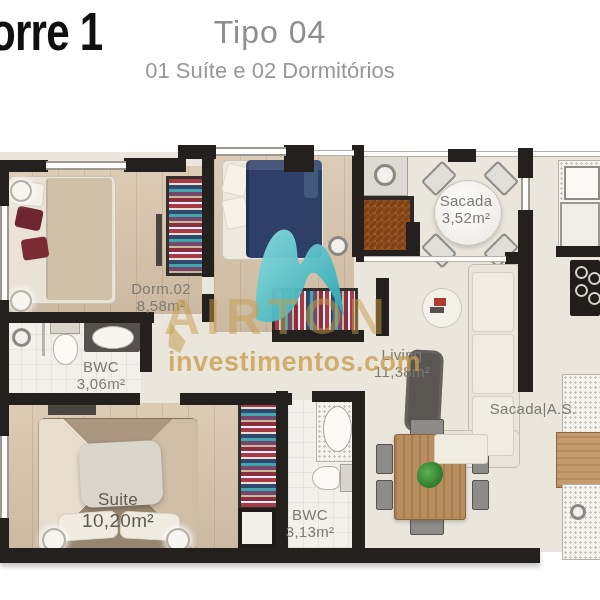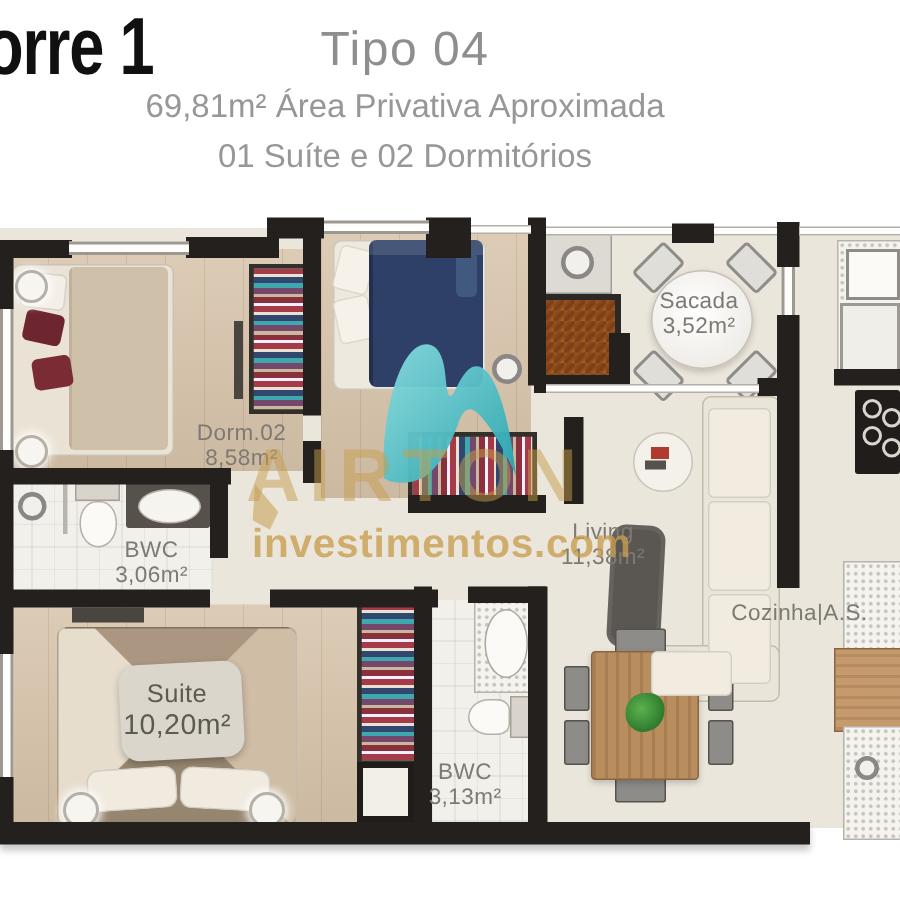--- a/index.html
+++ b/index.html
@@ -38,40 +38,39 @@
   .cush{background:#f1ecdf;border:1px solid rgba(0,0,0,.12);border-radius:4px;z-index:13;}
   .sacch{width:26px;height:17px;background:#e0ded8;border:2px solid #8f8d89;border-radius:3px;z-index:12;}
   .dinch{background:#8e8c88;border:1px solid #55534f;border-radius:2px;z-index:12;}
   .lamp{border-radius:50%;background:#f7f5ef;border:2px solid #b5b1a9;z-index:14;
         box-shadow:0 0 6px 2px rgba(255,255,255,.9);}
   .ring{border-radius:50%;background:#f2f0ec;border:3px solid #8a8784;z-index:14;}
   
   .lbl{z-index:30;text-align:center;color:#7d7a74;font-size:15px;line-height:17px;
        letter-spacing:.3px;transform:translateX(-50%);white-space:nowrap;}
   .lbl .nm{display:block;} .lbl .ar{display:block;}
-  .lbl-suite{font-size:17px;line-height:21px;color:#5d5953;}
+  .lbl-suite{font-size:17px;line-height:21px;color:#5d5953;margin-top:37px;}
   .lbl-suite .ar{font-size:19px;}
   
   .wm-brand{left:164px;top:292px;font-size:50px;font-weight:bold;letter-spacing:6px;
             color:rgba(198,157,78,.5);z-index:41;line-height:1;}
   .wm-site{left:168px;top:349px;font-size:27px;font-weight:bold;letter-spacing:.5px;
            color:rgba(198,157,78,.78);z-index:42;line-height:1;}
   .wm-nib{left:166px;top:322px;width:18px;height:32px;background:rgba(198,157,78,.55);
           clip-path:polygon(50% 0,100% 70%,50% 100%,0 70%);transform:rotate(-18deg);z-index:41;}
   .z46{z-index:46;}
 </style>
 </head>
 <body>
 
 <div id="stage">
 
   <div class="abs tower">orre 1</div>
   <div class="abs hgroup">
     <div class="h-type">Tipo 04</div>
-    <div class="h-line">69,81m² Área Privativa Aproximada</div>
     <div class="h-line">01 Suíte e 02 Dormitórios</div>
   </div>
 
   <div class="abs cream" style="left:0;top:152px;width:600px;height:400px;z-index:1;"></div>
   <div class="abs wood" style="left:6px;top:166px;width:196px;height:148px;z-index:2;"></div>
   <div class="abs wood" style="left:214px;top:155px;width:140px;height:177px;z-index:2;"></div>
   <div class="abs wood" style="left:6px;top:403px;width:270px;height:147px;z-index:2;"></div>
   <div class="abs tile" style="left:6px;top:320px;width:136px;height:75px;z-index:2;"></div>
   <div class="abs tile" style="left:288px;top:400px;width:66px;height:148px;z-index:2;"></div>
 
@@ -220,21 +219,21 @@
   </div>
   <div class="abs lbl" style="left:101px;top:358px;">
     <span class="nm">BWC</span>
     <span class="ar">3,06m²</span>
   </div>
   <div class="abs lbl" style="left:402px;top:346px;">
     <span class="nm">Living</span>
     <span class="ar">11,38m²</span>
   </div>
   <div class="abs lbl" style="left:533px;top:400px;">
-    <span class="nm">Cozinha|A.S.</span>
+    <span class="nm">Sacada|A.S.</span>
   </div>
   <div class="abs lbl lbl-suite" style="left:118px;top:452px;">
     <span class="nm">Suite</span>
     <span class="ar">10,20m²</span>
   </div>
   <div class="abs lbl" style="left:310px;top:506px;">
     <span class="nm">BWC</span>
     <span class="ar">3,13m²</span>
   </div>
 

